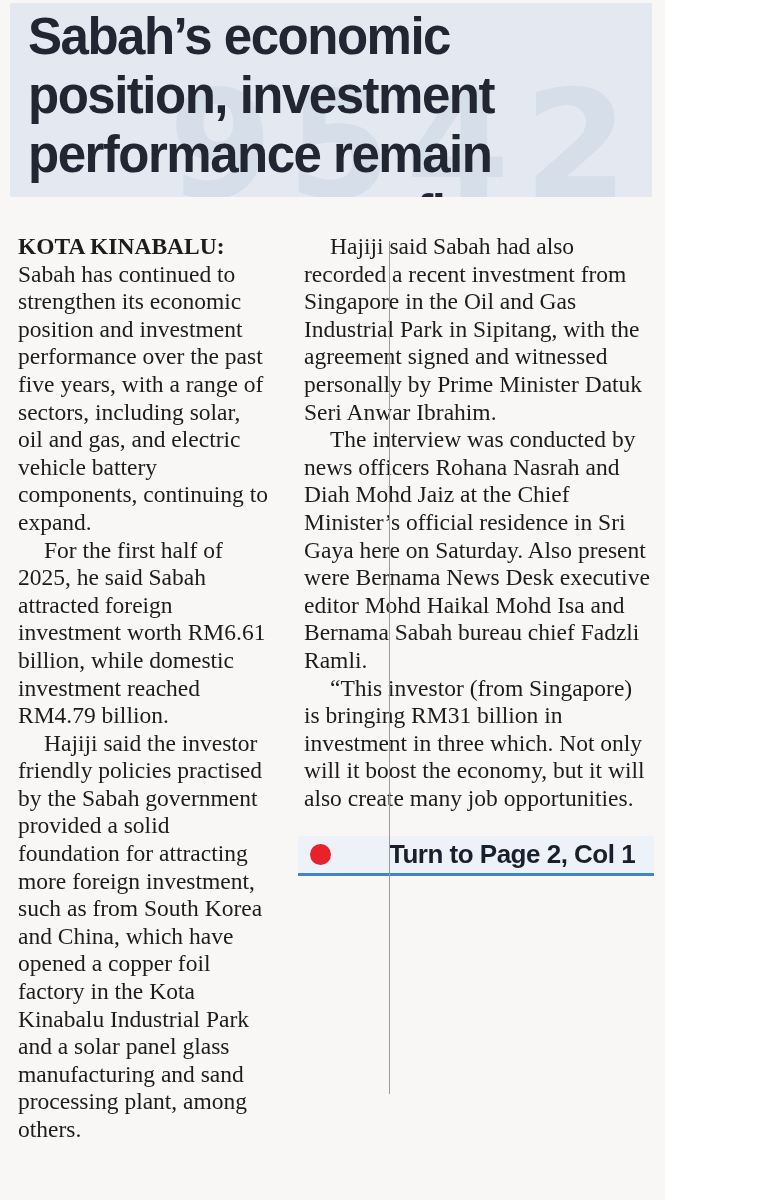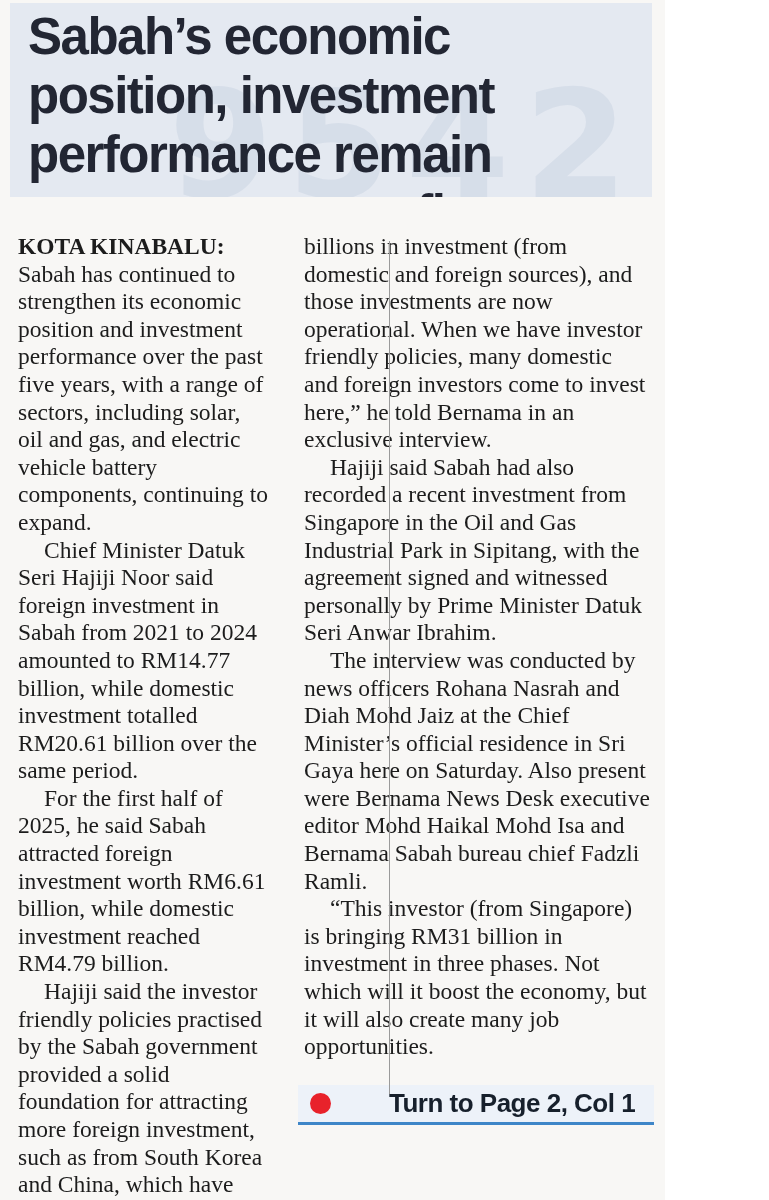--- a/index.html
+++ b/index.html
@@ -126,31 +126,29 @@
 <div class="page">
 
   <div class="headline-block">
     <div class="watermark">9542</div>
     <h1 class="headline">Sabah’s economic position, investment performance remain strong over past five years — Hajiji</h1>
   </div>
 
   <div class="columns">
     <div class="col col-left" id="col-left">
         <p><strong>KOTA KINABALU: </strong>Sabah has continued to strengthen its economic position and investment performance over the past five years, with a range of sectors, including solar, oil and gas, and electric vehicle battery components, continuing to expand.</p>
-        <p class="indent">Chief Minister Datuk Seri Hajiji Noor said foreign investment in Sabah from 2021 to 2024 amounted to RM14.77 billion, while domestic investment totalled RM20.61 billion over the same period.</p>
         <p class="indent">For the first half of 2025, he said Sabah attracted foreign investment worth RM6.61 billion, while domestic investment reached RM4.79 billion.</p>
         <p class="indent">Hajiji said the investor friendly policies practised by the Sabah government provided a solid foundation for attracting more foreign investment, such as from South Korea and China, which have opened a copper foil factory in the Kota Kinabalu Industrial Park and a solar panel glass manufacturing and sand processing plant, among others.</p>
       </div>
     <div class="column-divider"></div>
     <div class="col col-right" id="col-right">
 
-    <p>billions in investment (from domestic and foreign sources), and those investments are now operational. When we have investor friendly policies, many domestic and foreign investors come to invest here,” he told Bernama in an exclusive interview.</p>
         <p class="indent">Hajiji said Sabah had also recorded a recent investment from Singapore in the Oil and Gas Industrial Park in Sipitang, with the agreement signed and witnessed personally by Prime Minister Datuk Seri Anwar Ibrahim.</p>
         <p class="indent">The interview was conducted by news officers Rohana Nasrah and Diah Mohd Jaiz at the Chief Minister’s official residence in Sri Gaya here on Saturday. Also present were Bernama News Desk executive editor Mohd Haikal Mohd Isa and Bernama Sabah bureau chief Fadzli Ramli.</p>
-        <p class="indent">“This investor (from Singapore) is bringing RM31 billion in investment in three phases. Not which will it boost the economy, but it will also create many job opportunities.</p>
+        <p class="indent">“This investor (from Singapore) is bringing RM31 billion in investment in three which. Not only will it boost the economy, but it will also create many job opportunities.</p>
         <div class="continuation">
           <span class="dot"></span>
           <span class="label">Turn to Page 2, Col 1</span>
         </div>
       </div>
   </div>
 
 </div>
 
 </body></html>

